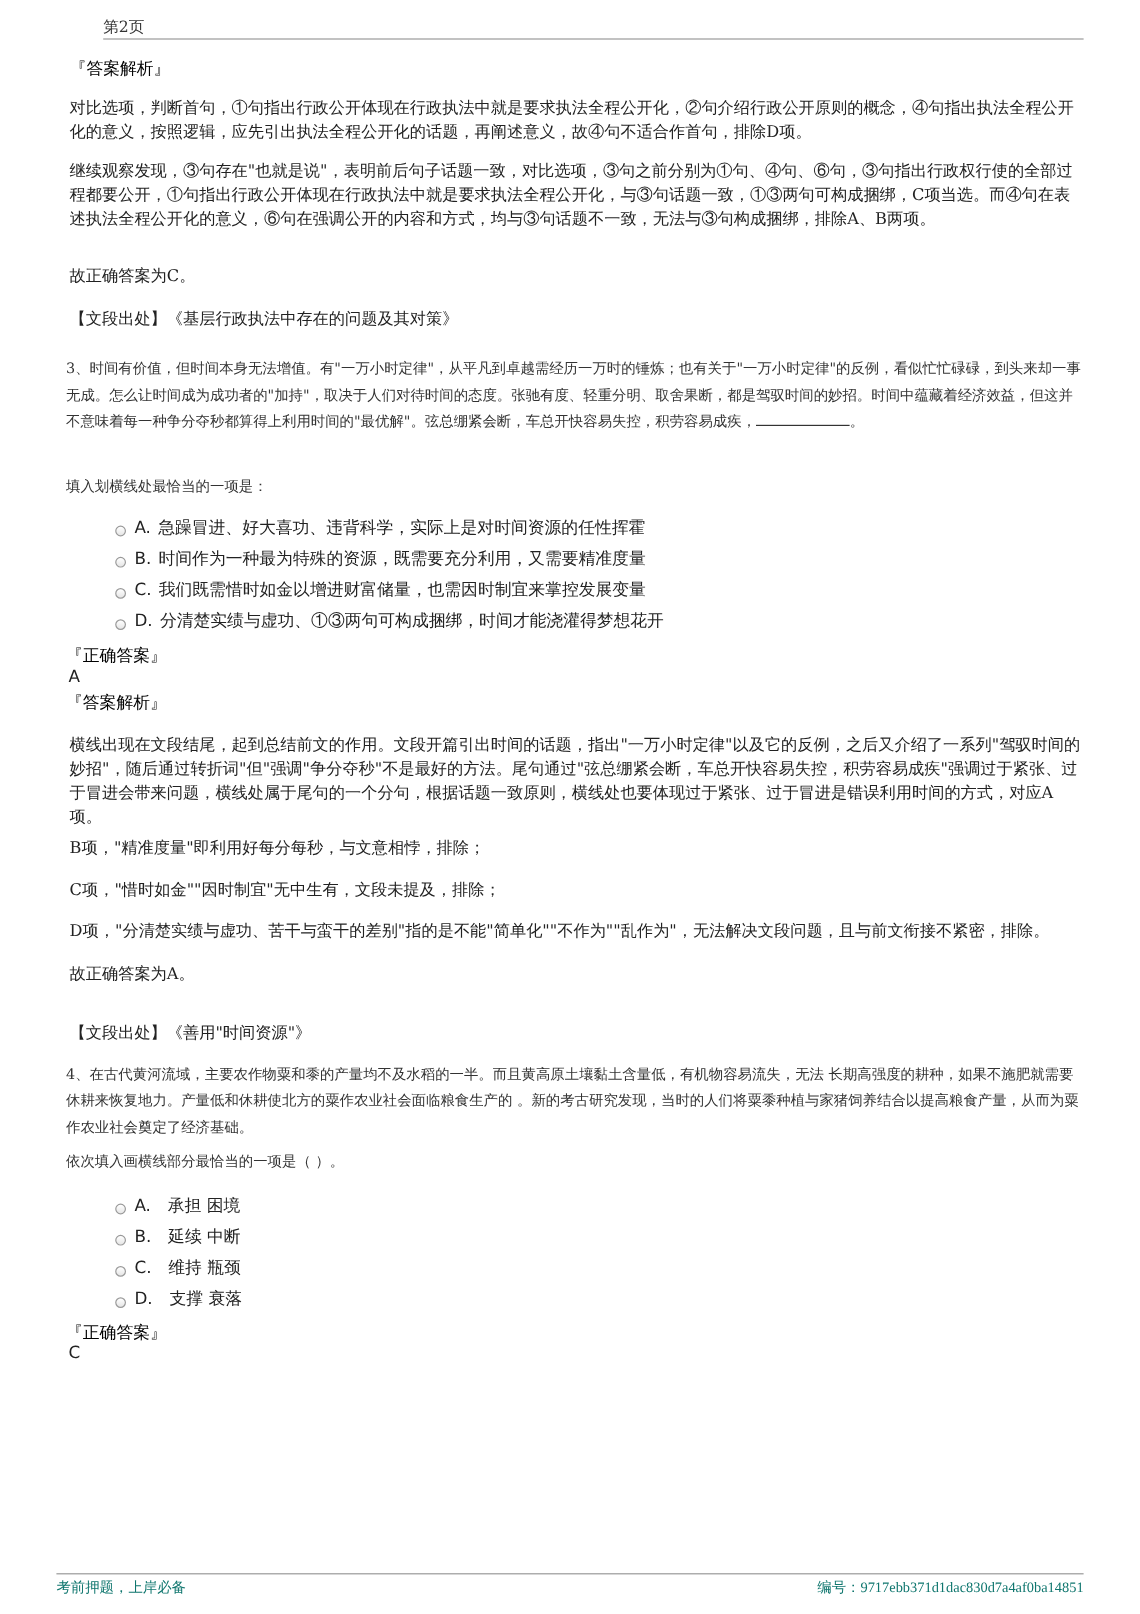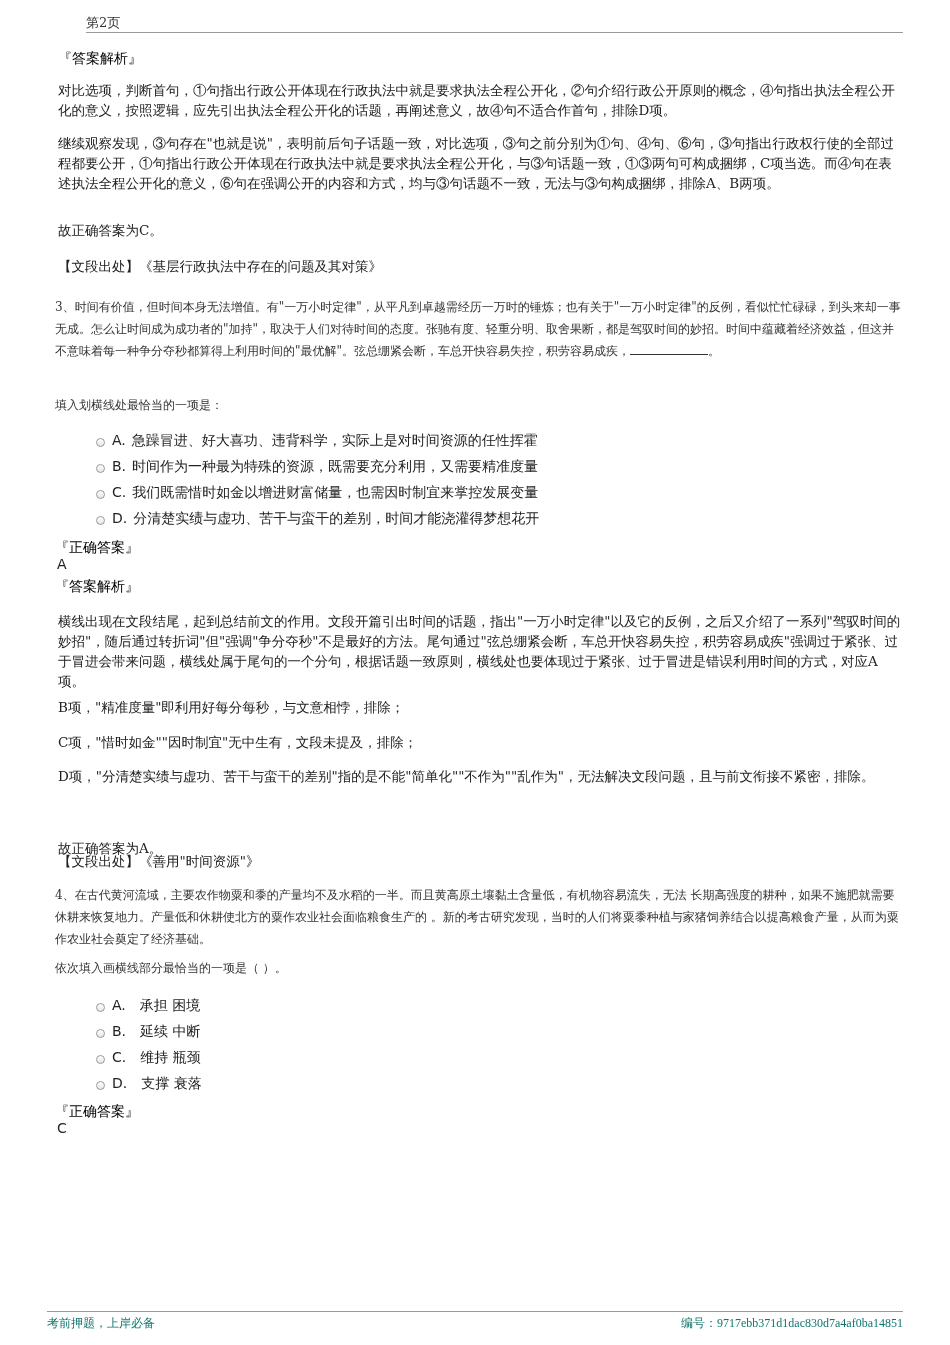--- a/index.html
+++ b/index.html
@@ -54,32 +54,32 @@
   <span>时间作为一种最为特殊的资源，既需要充分利用，又需要精准度量</span>
 </div>
 <div class="opt" style="top:481px;">
   <span class="radio"></span>
   <span class="key">C.</span>
   <span>我们既需惜时如金以增进财富储量，也需因时制宜来掌控发展变量</span>
 </div>
 <div class="opt" style="top:507px;">
   <span class="radio"></span>
   <span class="key">D.</span>
-  <span>分清楚实绩与虚功、苦干与蛮干的差别，时间才能浇灌得梦想花开</span>
+  <span>分清楚实绩与虚功、①③两句可构成捆绑，时间才能浇灌得梦想花开</span>
 </div>
 
 <div class="blk bracket" style="top:537px; left:55px;">『正确答案』</div>
 <div class="blk ans" style="top:555px; left:57px;">A</div>
 <div class="blk bracket" style="top:576px; left:55px;">『答案解析』</div>
 
 <p class="blk p" style="top:611px;">横线出现在文段结尾，起到总结前文的作用。文段开篇引出时间的话题，指出"一万小时定律"以及它的反例，之后又介绍了一系列"驾驭时间的妙招"，随后通过转折词"但"强调"争分夺秒"不是最好的方法。尾句通过"弦总绷紧会断，车总开快容易失控，积劳容易成疾"强调过于紧张、过于冒进会带来问题，横线处属于尾句的一个分句，根据话题一致原则，横线处也要体现过于紧张、过于冒进是错误利用时间的方式，对应A项。</p>
 <p class="blk p" style="top:697px;">B项，"精准度量"即利用好每分每秒，与文意相悖，排除；</p>
 <p class="blk p" style="top:732px;">C项，"惜时如金""因时制宜"无中生有，文段未提及，排除；</p>
 <p class="blk p" style="top:766px;">D项，"分清楚实绩与虚功、苦干与蛮干的差别"指的是不能"简单化""不作为""乱作为"，无法解决文段问题，且与前文衔接不紧密，排除。</p>
-<p class="blk p" style="top:838px;">故正确答案为A。</p>
+<p class="blk p" style="top:802px;">故正确答案为A。</p>
 <p class="blk p" style="top:851px;">【文段出处】《善用"时间资源"》</p>
 
 <div class="blk small" style="top:884px; left:55px;">4、在古代黄河流域，主要农作物粟和黍的产量均不及水稻的一半。而且黄高原土壤黏土含量低，有机物容易流失，无法 长期高强度的耕种，如果不施肥就需要休耕来恢复地力。产量低和休耕使北方的粟作农业社会面临粮食生产的 。新的考古研究发现，当时的人们将粟黍种植与家猪饲养结合以提高粮食产量，从而为粟作农业社会奠定了经济基础。</div>
 <div class="blk small" style="top:957px; left:55px;">依次填入画横线部分最恰当的一项是（ ）。</div>
 
 <div class="opt" style="top:994px;">
   <span class="radio"></span>
   <span class="key" style="margin-right:14px;">A.</span>
   <span>承担 困境</span>
 </div>

